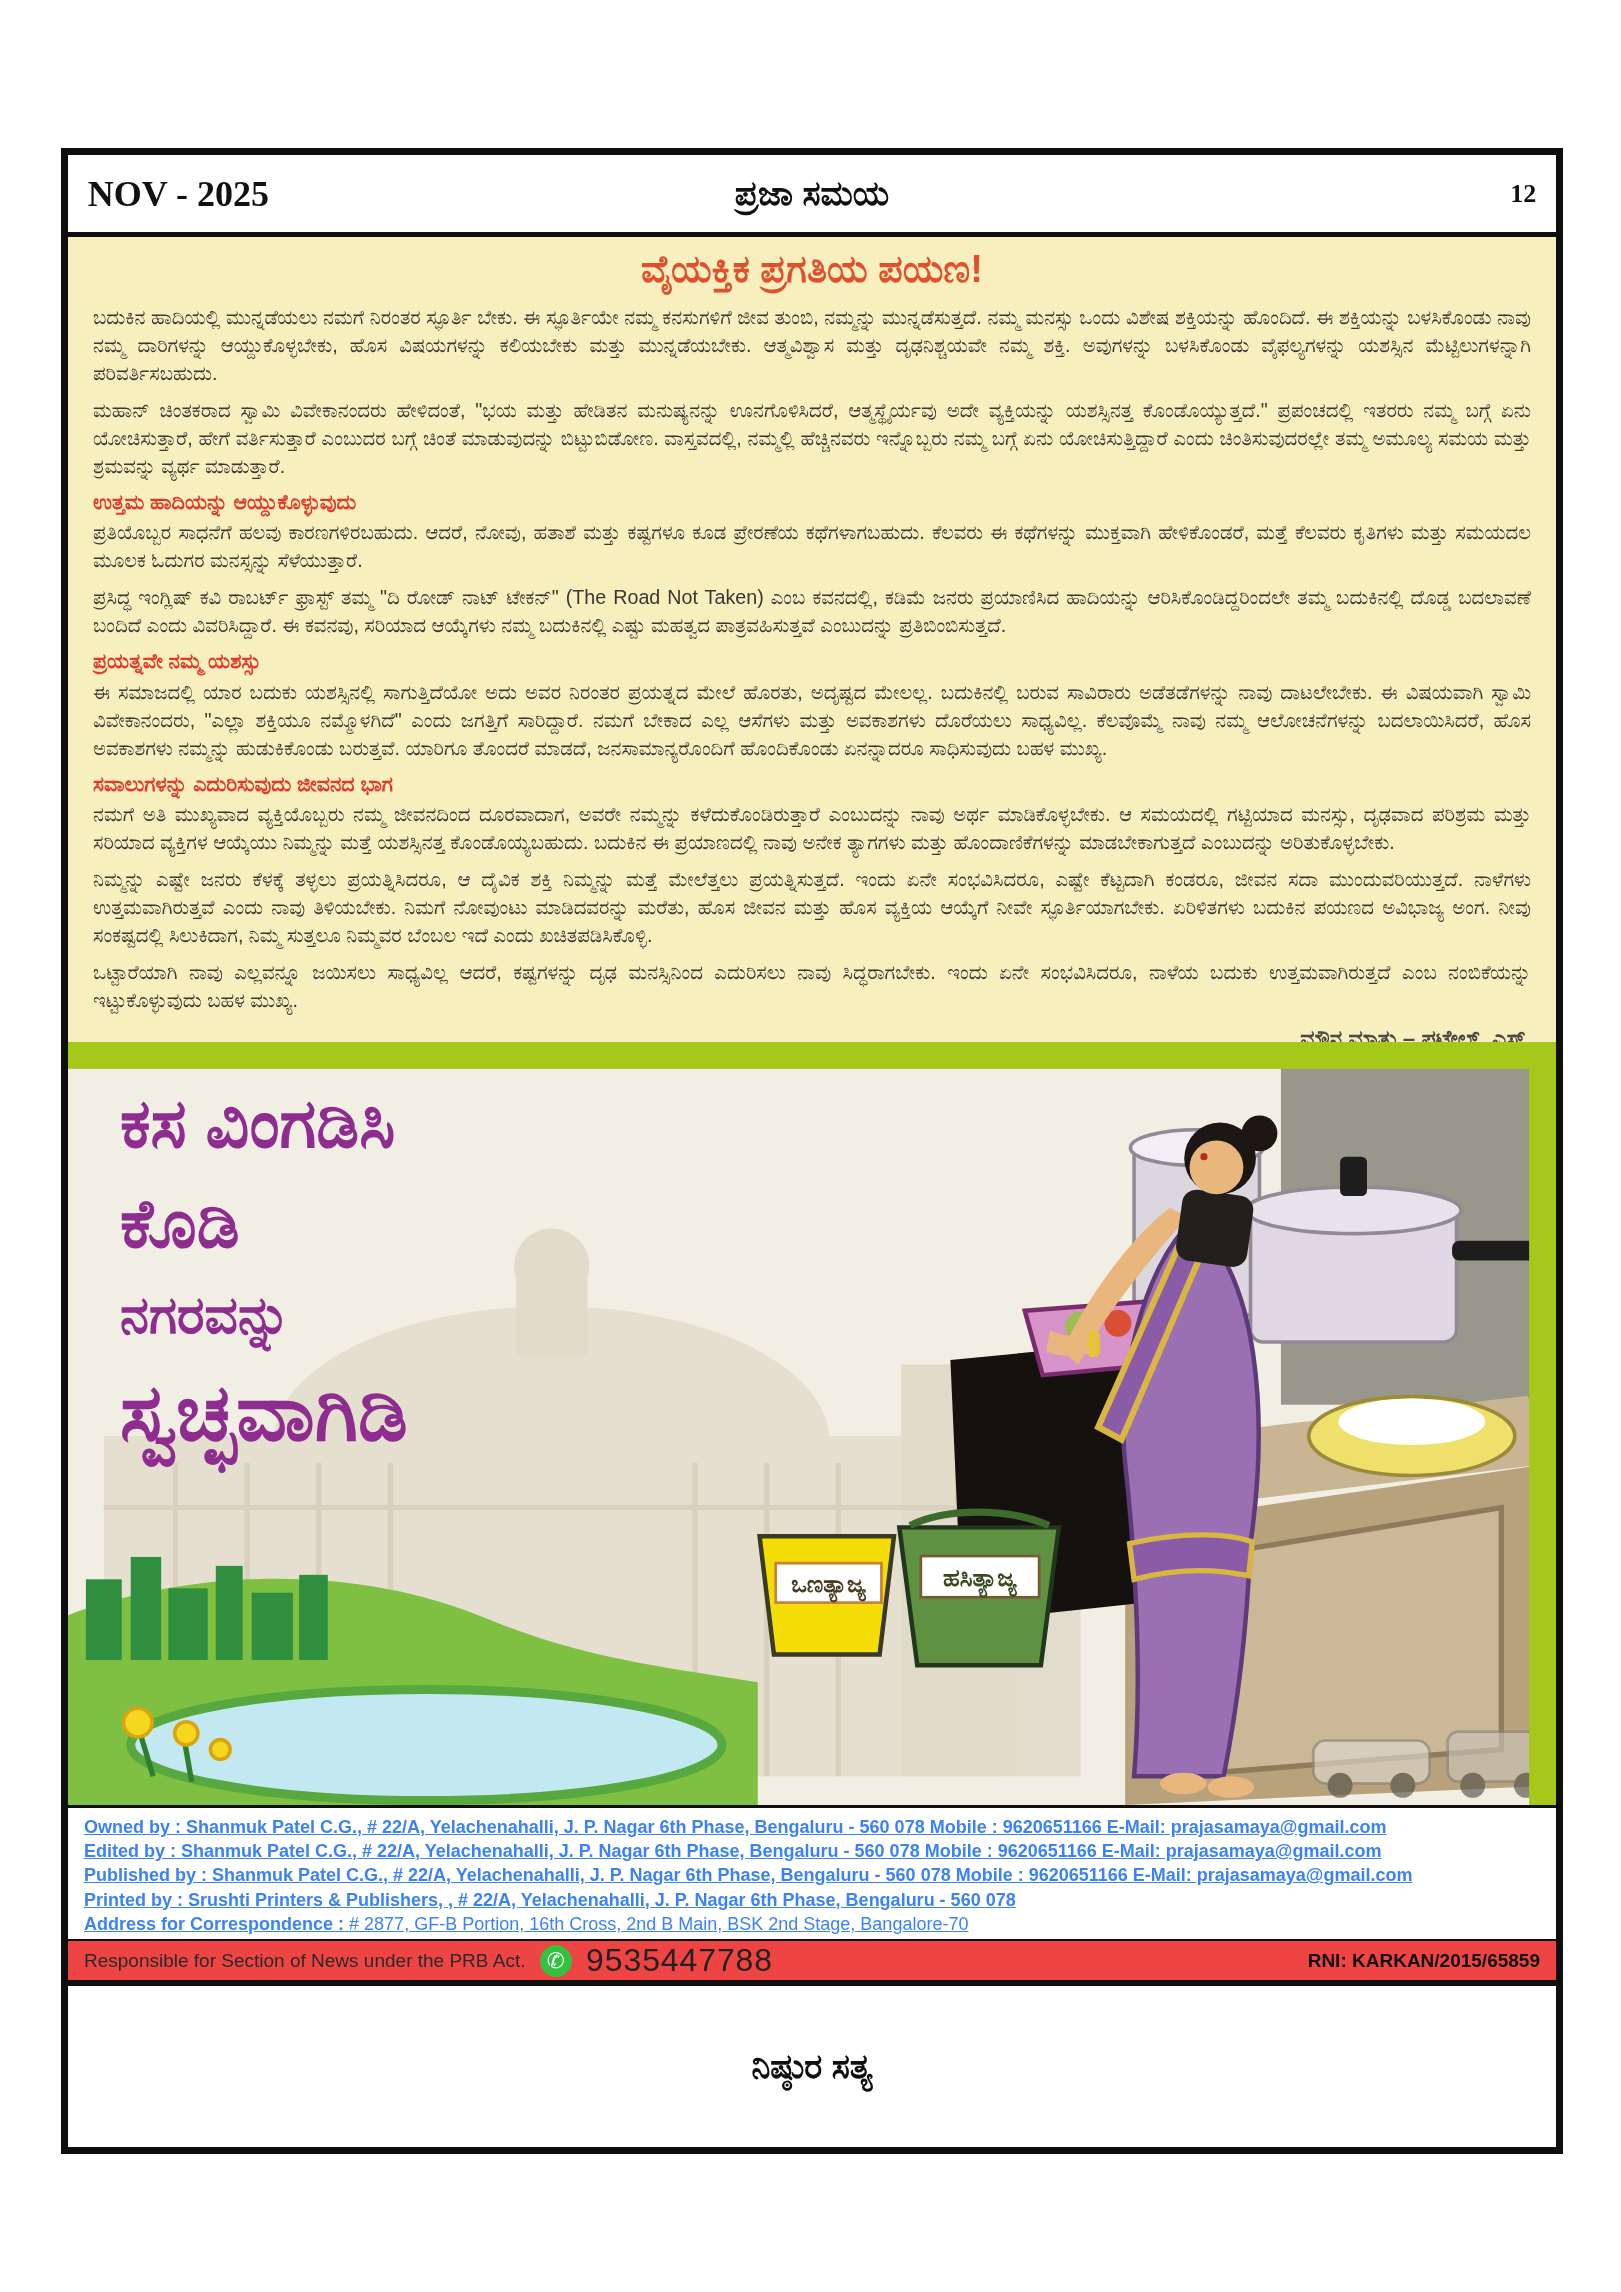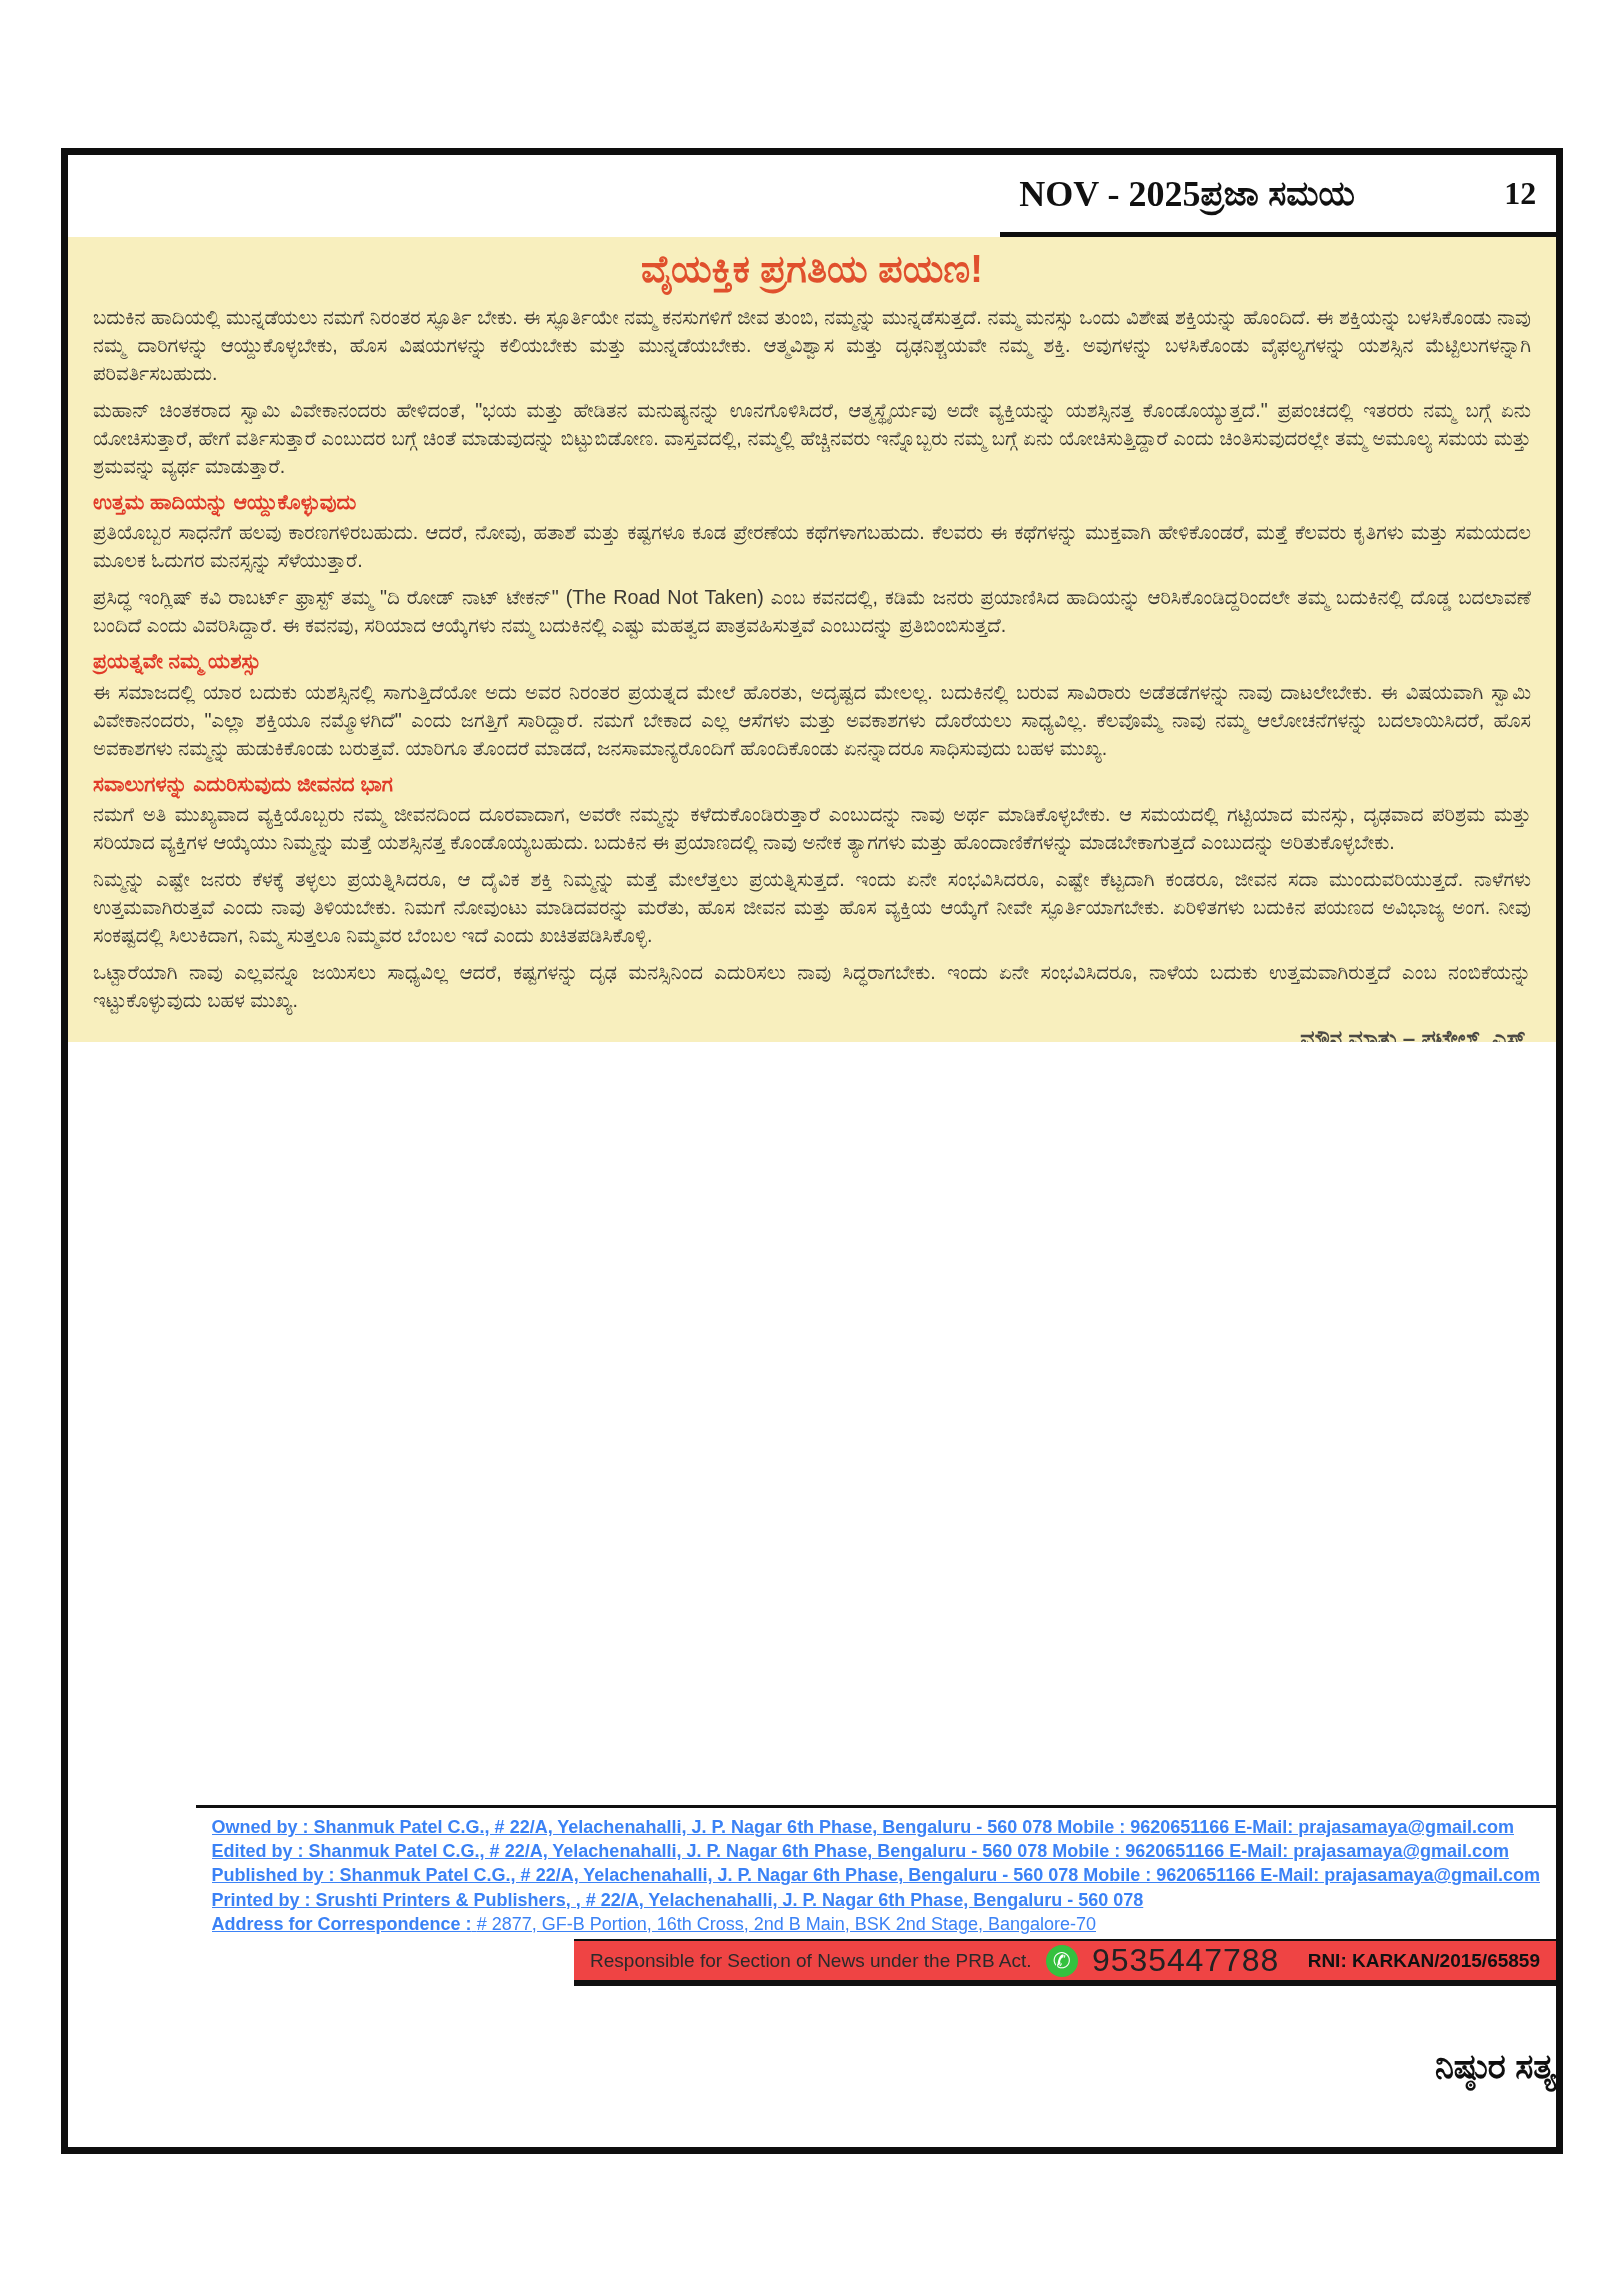--- a/index.html
+++ b/index.html
@@ -1,26 +1,26 @@
 <!DOCTYPE html>
 <html style="font-size:14.3px"><head>
 <meta charset="utf-8">
 <style>
   html,body{margin:0;padding:0;}
   body{width:1621px;height:2293px;position:relative;background:#ffffff;
        font-family:"Liberation Sans", sans-serif;color:#222;}
   .frame{position:absolute;left:61px;top:148px;width:1502px;height:2006px;
          border:7.2px solid #0e0e0e;background:#fff;box-sizing:border-box;
-         display:flex;flex-direction:column;align-items:flex-end;}
+         display:flex;flex-direction:column;}
   
   .hdr{height:77px;flex:none;display:grid;grid-template-columns:1fr auto 1fr;
        align-items:center;padding:0 19.7px;border-bottom:5.4px solid #0e0e0e;background:#fff;}
   .hdr-left{font-family:"Liberation Serif", serif;font-weight:bold;font-size:36px;color:#111;}
   .hdr-center{font-weight:bold;font-size:34px;color:#111;text-align:center;}
-  .hdr-right{font-family:"Liberation Serif", serif;font-weight:bold;font-size:32px;color:#111;text-align:right;}
+  .hdr-right{font-family:"Liberation Serif", serif;font-weight:bold;font-size:26px;color:#111;text-align:right;}
   
   .article{flex:none;height:805px;background:#F8EFBE;padding:7.2px 25px 5.4px;box-sizing:border-box;overflow:hidden;}
   .art-title{text-align:center;color:#E0502D;font-size:38px;font-weight:bold;margin:3.6px 0 12.5px;}
   .art-p{font-size:19.7px;line-height:1.42;color:#3A3733;text-align:justify;margin:0 0 9px;}
   .art-h{font-size:20.6px;font-weight:bold;color:#E03A28;margin:3.6px 0 5.4px;}
   .art-sign{text-align:right;font-weight:bold;font-size:22.4px;color:#4C4A44;margin-top:11px;padding-right:5.4px;}
   
   .ad{flex:none;height:763px;position:relative;background:#F1EEE3;overflow:hidden;}
   .ad svg{position:absolute;inset:0;width:100%;height:100%;display:block;}
   .ad-headline{position:absolute;left:52px;top:47px;display:flex;flex-direction:column;gap:32px;

